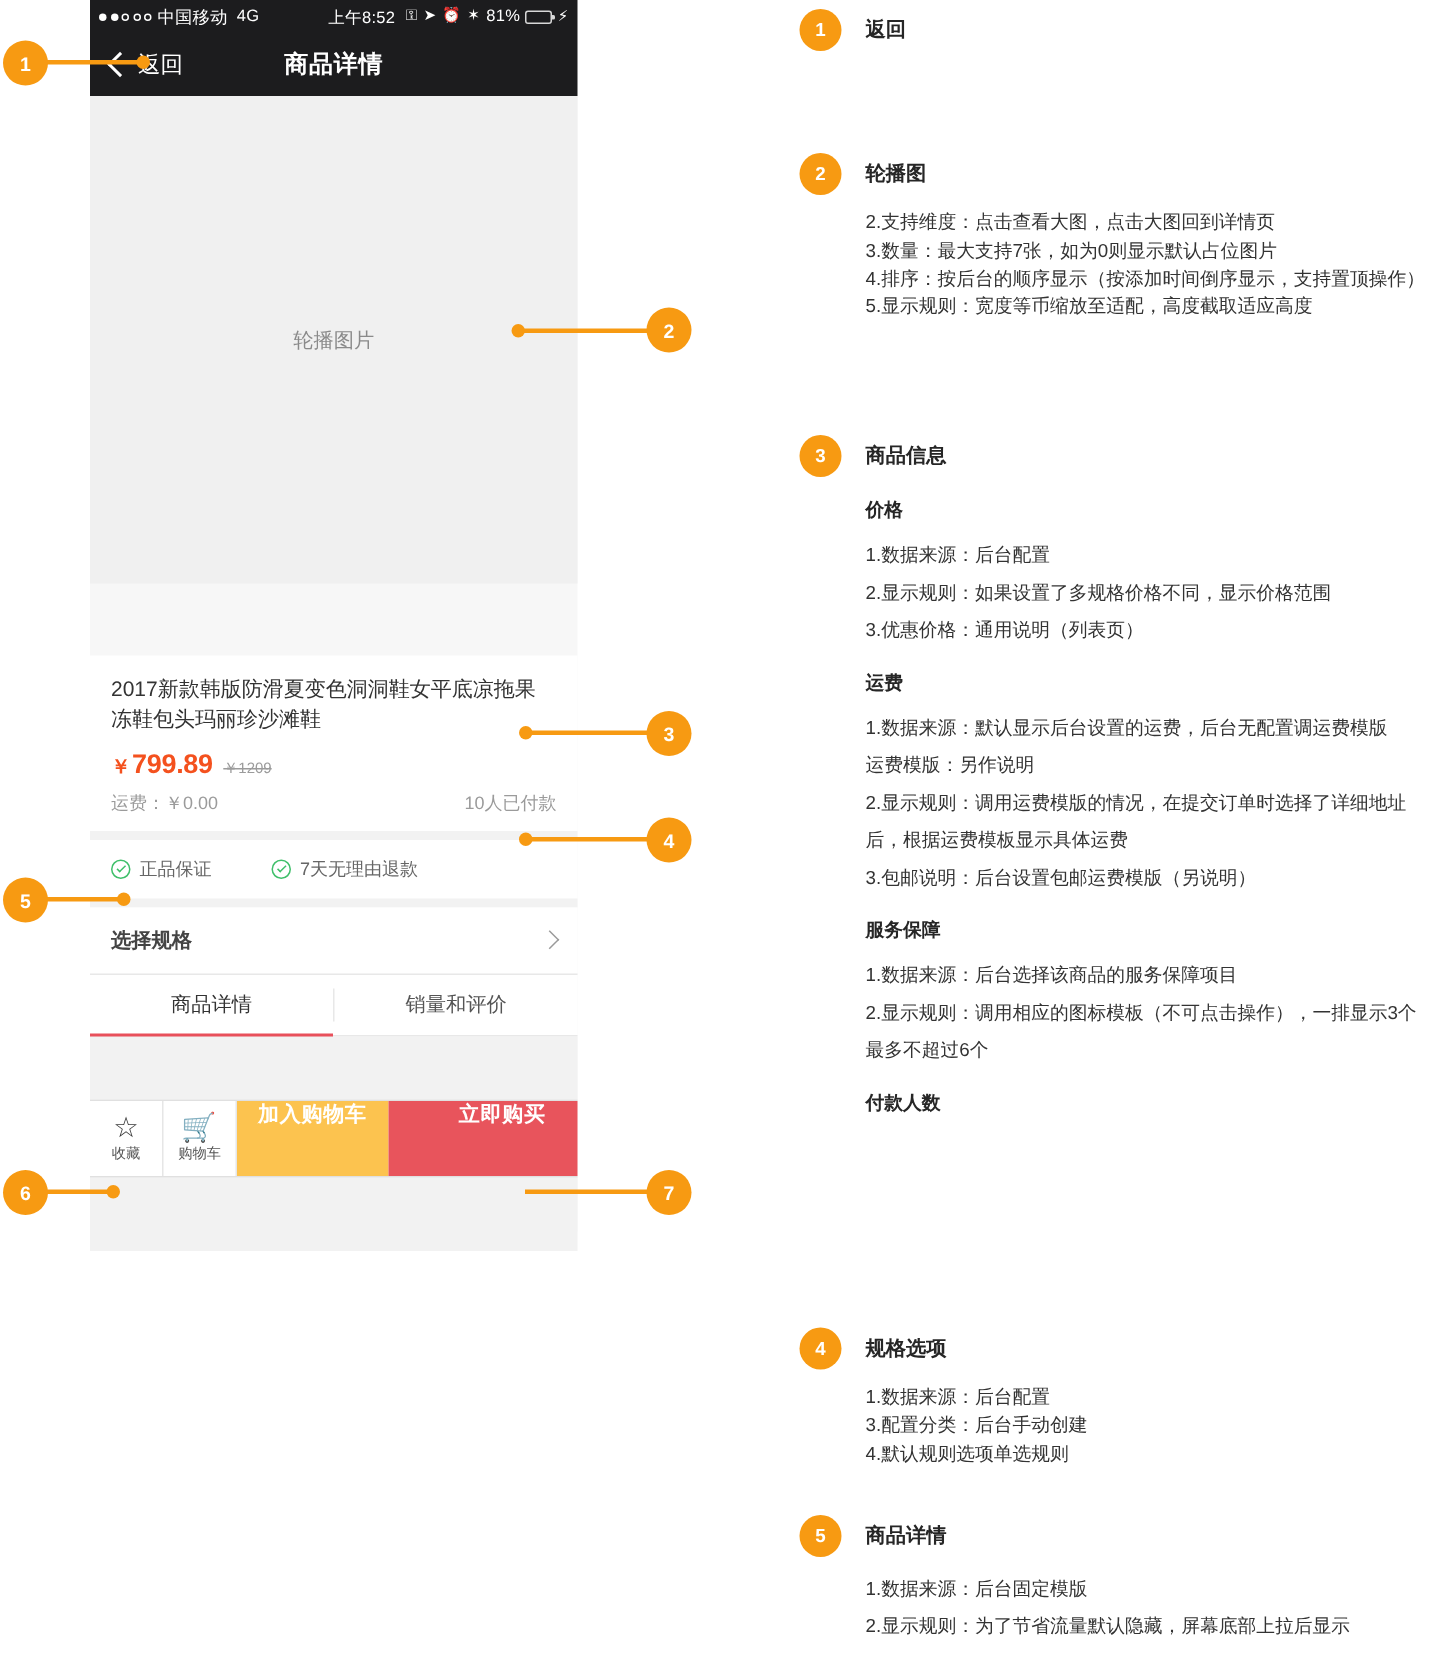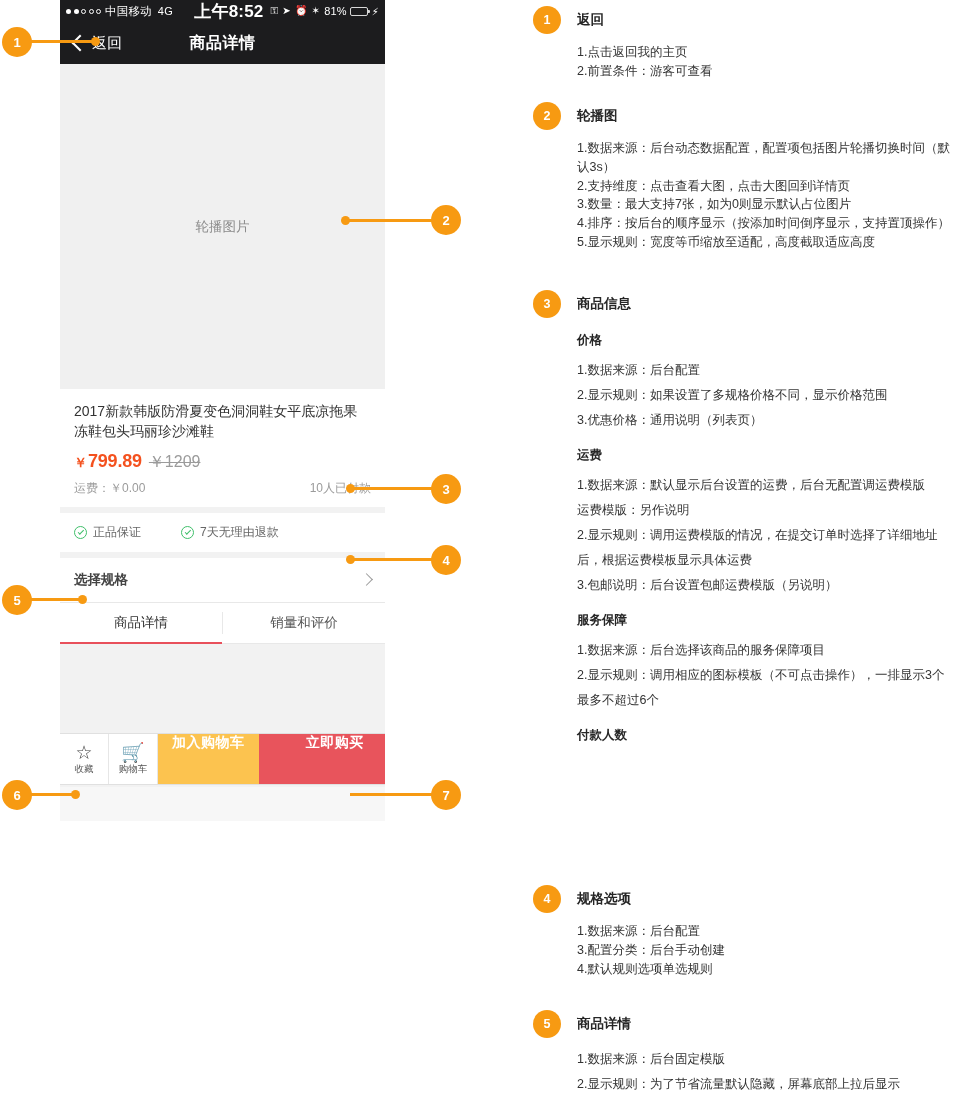--- a/index.html
+++ b/index.html
@@ -28,21 +28,21 @@
     padding:0 6px;
     box-sizing:border-box;
     letter-spacing:.2px;
   }
   .sb-dots{display:flex;align-items:center;gap:2.5px;margin-right:4px;}
   .sb-dot{width:5px;height:5px;border-radius:50%;background:#fff;}
   .sb-dot.hollow{background:transparent;border:1px solid #fff;box-sizing:border-box;}
   .sb-carrier{font-size:11.5px;margin-right:6px;}
   .sb-net{font-size:11px;margin-right:2px;}
   .sb-spacer{flex:1;}
-  .sb-time{font-size:17px;font-weight:bold;}
+  .sb-time{font-size:11px;font-weight:normal;}
   .sb-icons{display:flex;align-items:center;gap:4px;margin-left:7px;}
   .sb-ico{font-size:10px;line-height:1;}
   .sb-batt-pct{font-size:11px;margin-left:4px;}
   .batt{
     width:18px;height:9px;border:1px solid #d8d8d8;border-radius:2px;
     position:relative;margin-left:3px;box-sizing:border-box;padding:1px;
   }
   .batt::after{
     content:"";position:absolute;right:-3px;top:2.5px;width:2px;height:3px;
     background:#d8d8d8;border-radius:0 1px 1px 0;
@@ -69,28 +69,28 @@
   }
 
   .screen{background:#f7f7f7;height:757px;position:relative;}
 
   .carousel{
     height:325px;background:#f0f0f0;
     display:flex;align-items:center;justify-content:center;
     color:#8a8a8a;font-size:13.5px;text-align:right;
   }
 
-  .card{background:#fff;}
+  .card{background:#fff;margin-top:48px;}
   .info-card{padding:12px 14px 10px 14px;border-bottom:6px solid #f2f2f2;}
   .prod-title{font-size:14px;color:#333;line-height:1.45;}
   .price-row{display:flex;align-items:baseline;margin-top:9px;}
   .price-cur{color:#f4511e;font-size:13px;font-weight:bold;margin-right:1px;}
   .price-main{color:#f4511e;font-size:18px;font-weight:bold;letter-spacing:-.2px;}
   .price-old{
-    color:#9b9b9b;font-size:16px;margin-left:7px;text-decoration:line-through;
+    color:#9b9b9b;font-size:10px;margin-left:7px;text-decoration:line-through;
   }
   .ship-row{
     display:flex;justify-content:space-between;align-items:center;
     margin-top:7px;color:#9b9b9b;font-size:12px;
   }
 
   .guarantee{
     display:flex;align-items:center;gap:40px;
     padding:11px 14px;border-bottom:6px solid #f2f2f2;background:#fff;
   }
@@ -328,31 +328,26 @@
 <div class="lead" style="left:350px; top:793px; width:85px;"></div>
 <div class="marker" style="left:431px; top:780px;">
     <span>7</span>
   </div>
 
 <div id="notes">
 
   <div class="note" style="top:6px;">
     <div class="note-badge">1</div>
     <div class="note-title">返回</div>
-    <div class="note-body">
-      <div class="ln">1.点击返回我的主页</div>
-      <div class="ln">2.前置条件：游客可查看</div>
-    </div>
   </div>
 
   <div class="note" style="top:102px;">
     <div class="note-badge">2</div>
     <div class="note-title">轮播图</div>
     <div class="note-body">
-      <div class="ln">1.数据来源：后台动态数据配置，配置项包括图片轮播切换时间（默认3s）</div>
       <div class="ln">2.支持维度：点击查看大图，点击大图回到详情页</div>
       <div class="ln">3.数量：最大支持7张，如为0则显示默认占位图片</div>
       <div class="ln">4.排序：按后台的顺序显示（按添加时间倒序显示，支持置顶操作）</div>
       <div class="ln">5.显示规则：宽度等币缩放至适配，高度截取适应高度</div>
     </div>
   </div>
 
   <div class="note" style="top:290px;">
     <div class="note-badge">3</div>
     <div class="note-title">商品信息</div>

